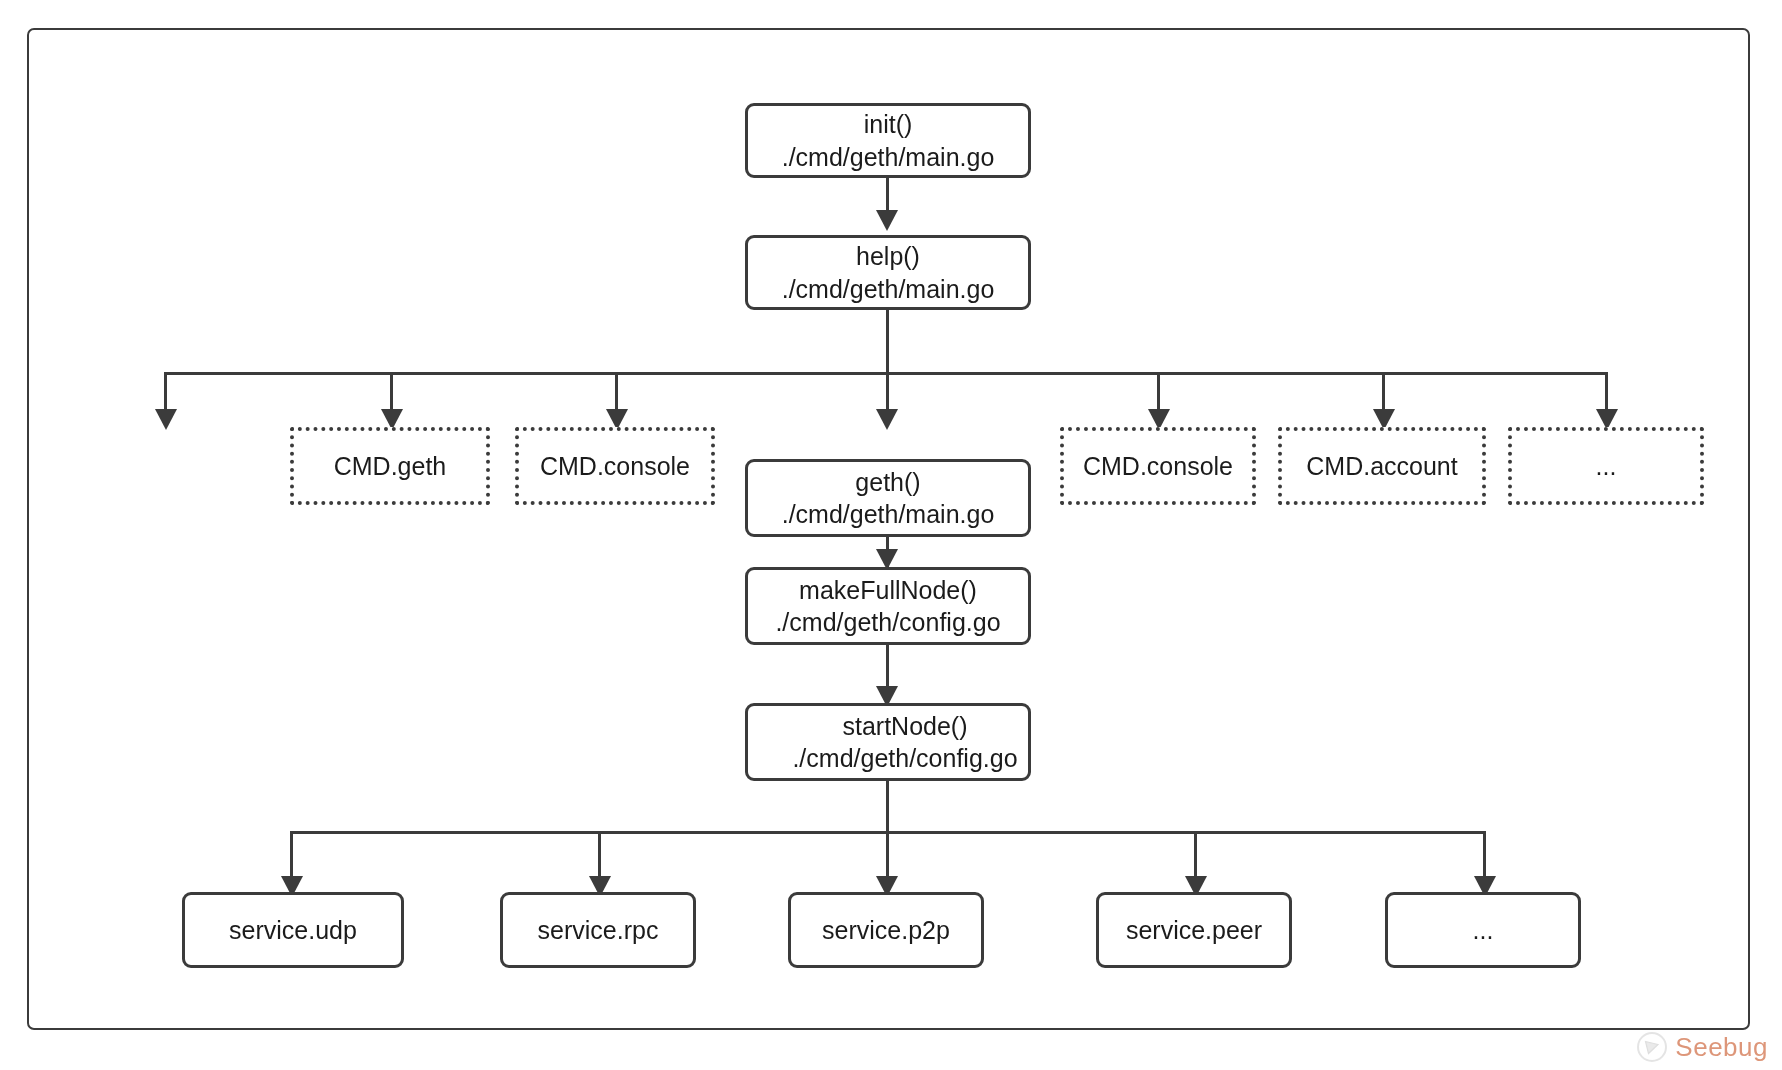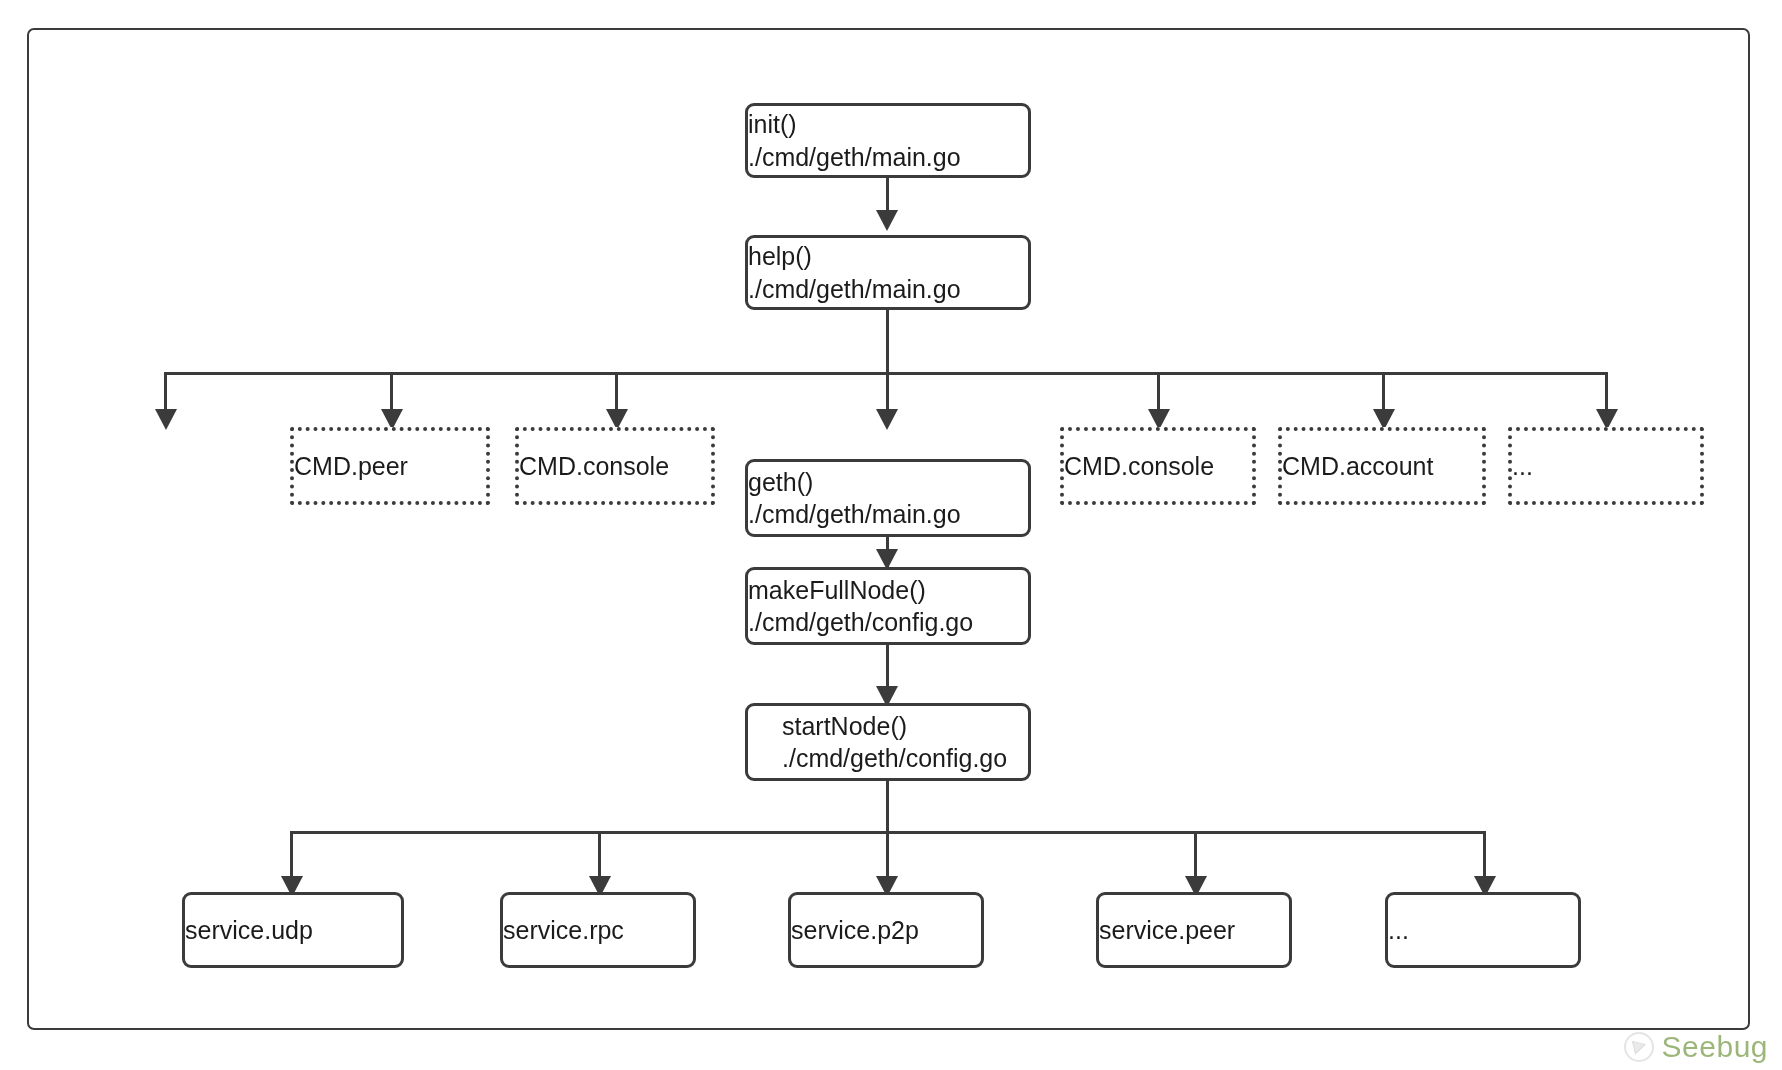--- a/index.html
+++ b/index.html
@@ -27,21 +27,21 @@
     border-radius: 7px;
     box-sizing: border-box;
   }
 
   
   .node {
     position: absolute;
     box-sizing: border-box;
     display: flex;
     flex-direction: column;
-    align-items: flex-start;
+    align-items: center;
     justify-content: center;
     text-align: center;
     color: #1b1b1b;
     font-size: 25px;
     line-height: 1.30;
     background: #ffffff;
     z-index: 3;
   }
   .node.solid {
     border: 3px solid #3b3b3b;
@@ -81,22 +81,22 @@
     position: absolute;
     right: 14px;
     bottom: 6px;
     display: flex;
     align-items: center;
     gap: 6px;
     opacity: 0.55;
     z-index: 5;
   }
   #watermark .wm-text {
-    font-size: 30px;
-    color: #4d7c0f;
+    font-size: 26px;
+    color: #c2410c;
     letter-spacing: 0.5px;
   }
   #watermark svg { display: block; }
 </style>
 </head>
 <body>
 
 <div id="canvas">
 
   <div id="frame"></div>
@@ -134,21 +134,21 @@
   <div class="arrow" style="left:1148px; top:409px;"></div>
 
   <div class="vline" style="left:1382px; top:372px; height:52px;"></div>
   <div class="arrow" style="left:1373px; top:409px;"></div>
 
   <div class="vline" style="left:1605px; top:372px; height:52px;"></div>
   <div class="arrow" style="left:1596px; top:409px;"></div>
 
 
   <div class="node dotted" style="left:290px; top:427px; width:200px; height:78px;">
-    <span class="ln">CMD.peer</span>
+    <span class="ln">CMD.geth</span>
   </div>
 
   <div class="node dotted" style="left:515px; top:427px; width:200px; height:78px;">
     <span class="ln">CMD.console</span>
   </div>
 
   <div class="node solid" style="left:745px; top:427px; width:286px; height:78px;margin-top:32px;">
     <span class="ln">geth()</span>
     <span class="ln">./cmd/geth/main.go</span>
   </div>

